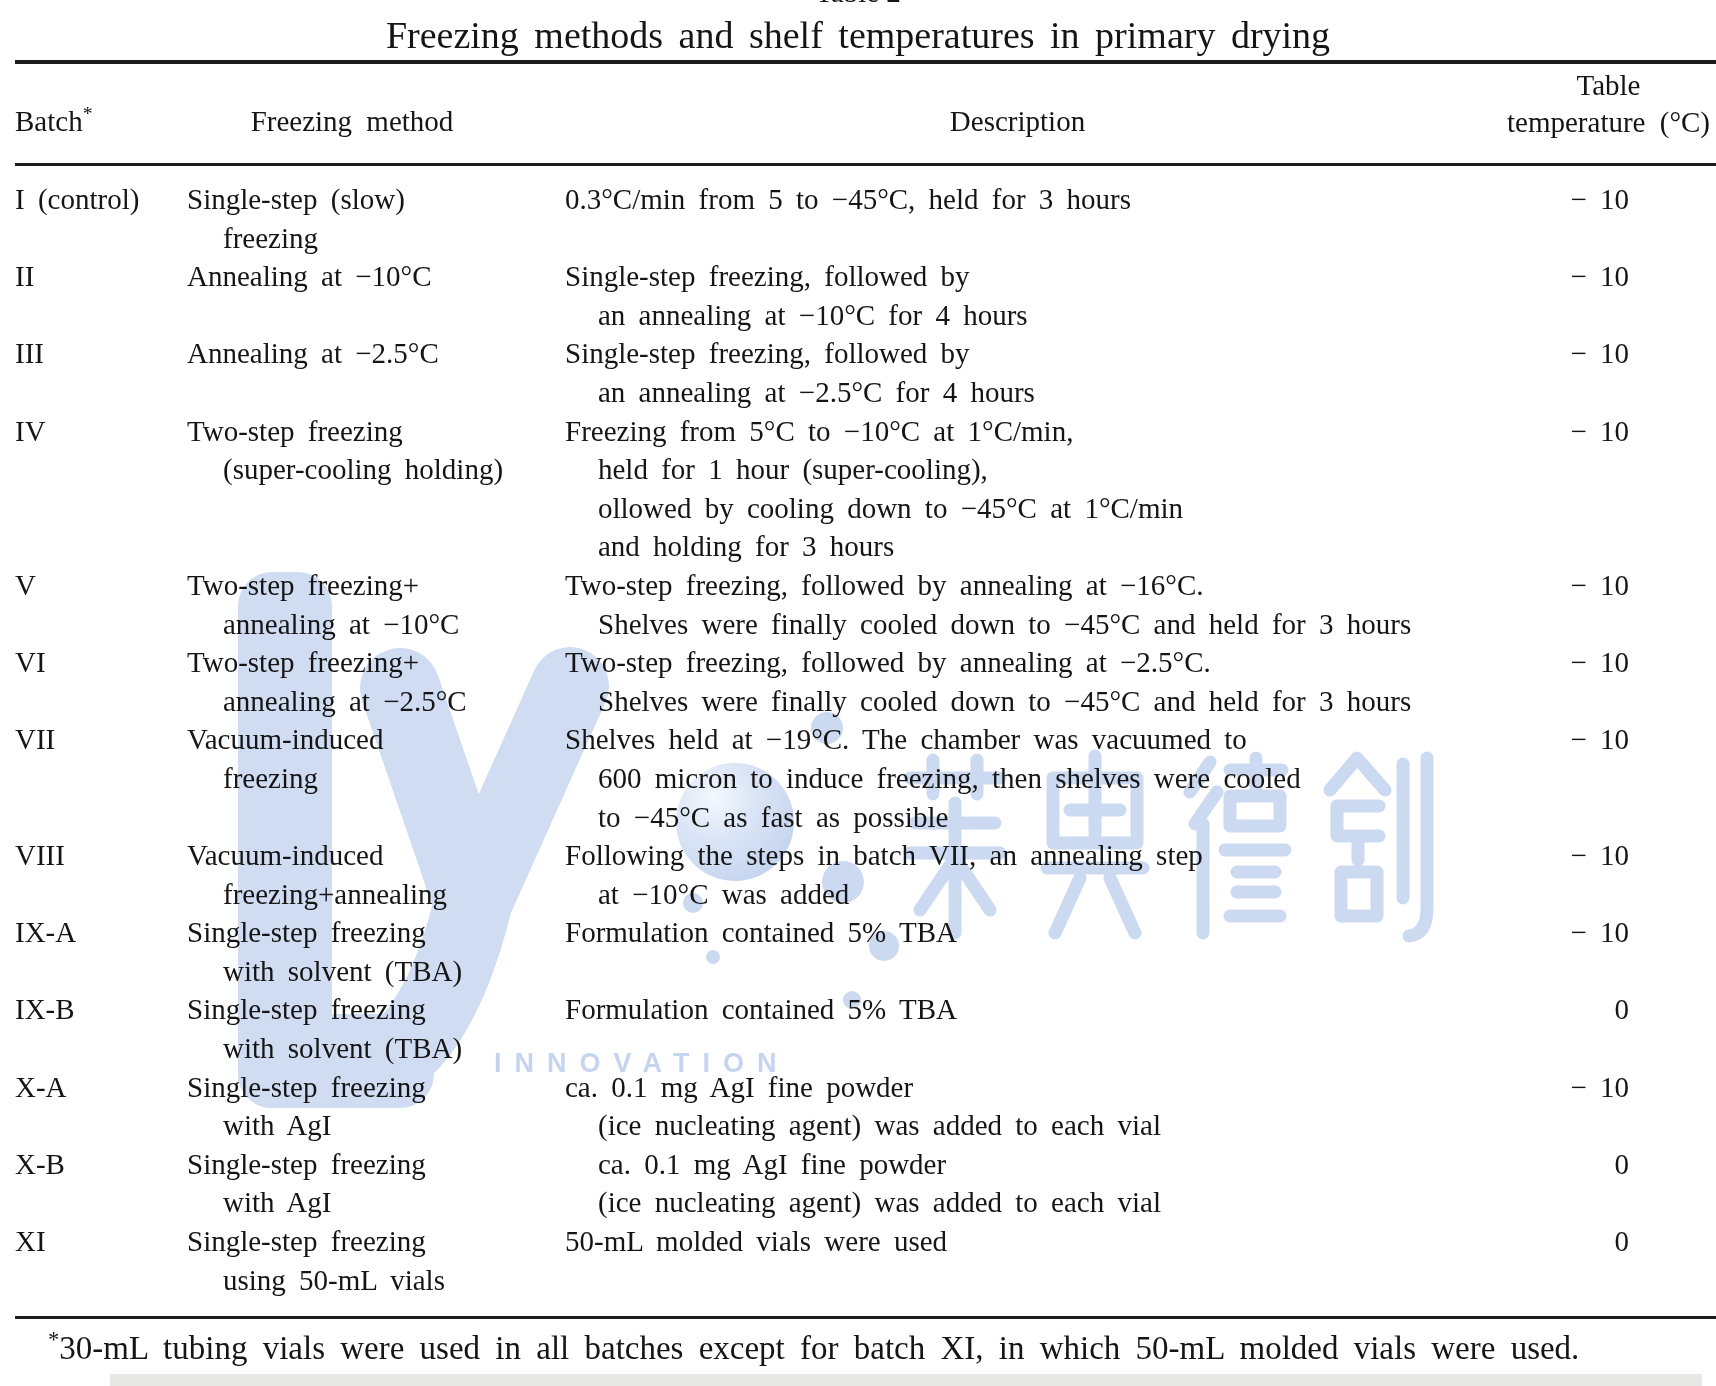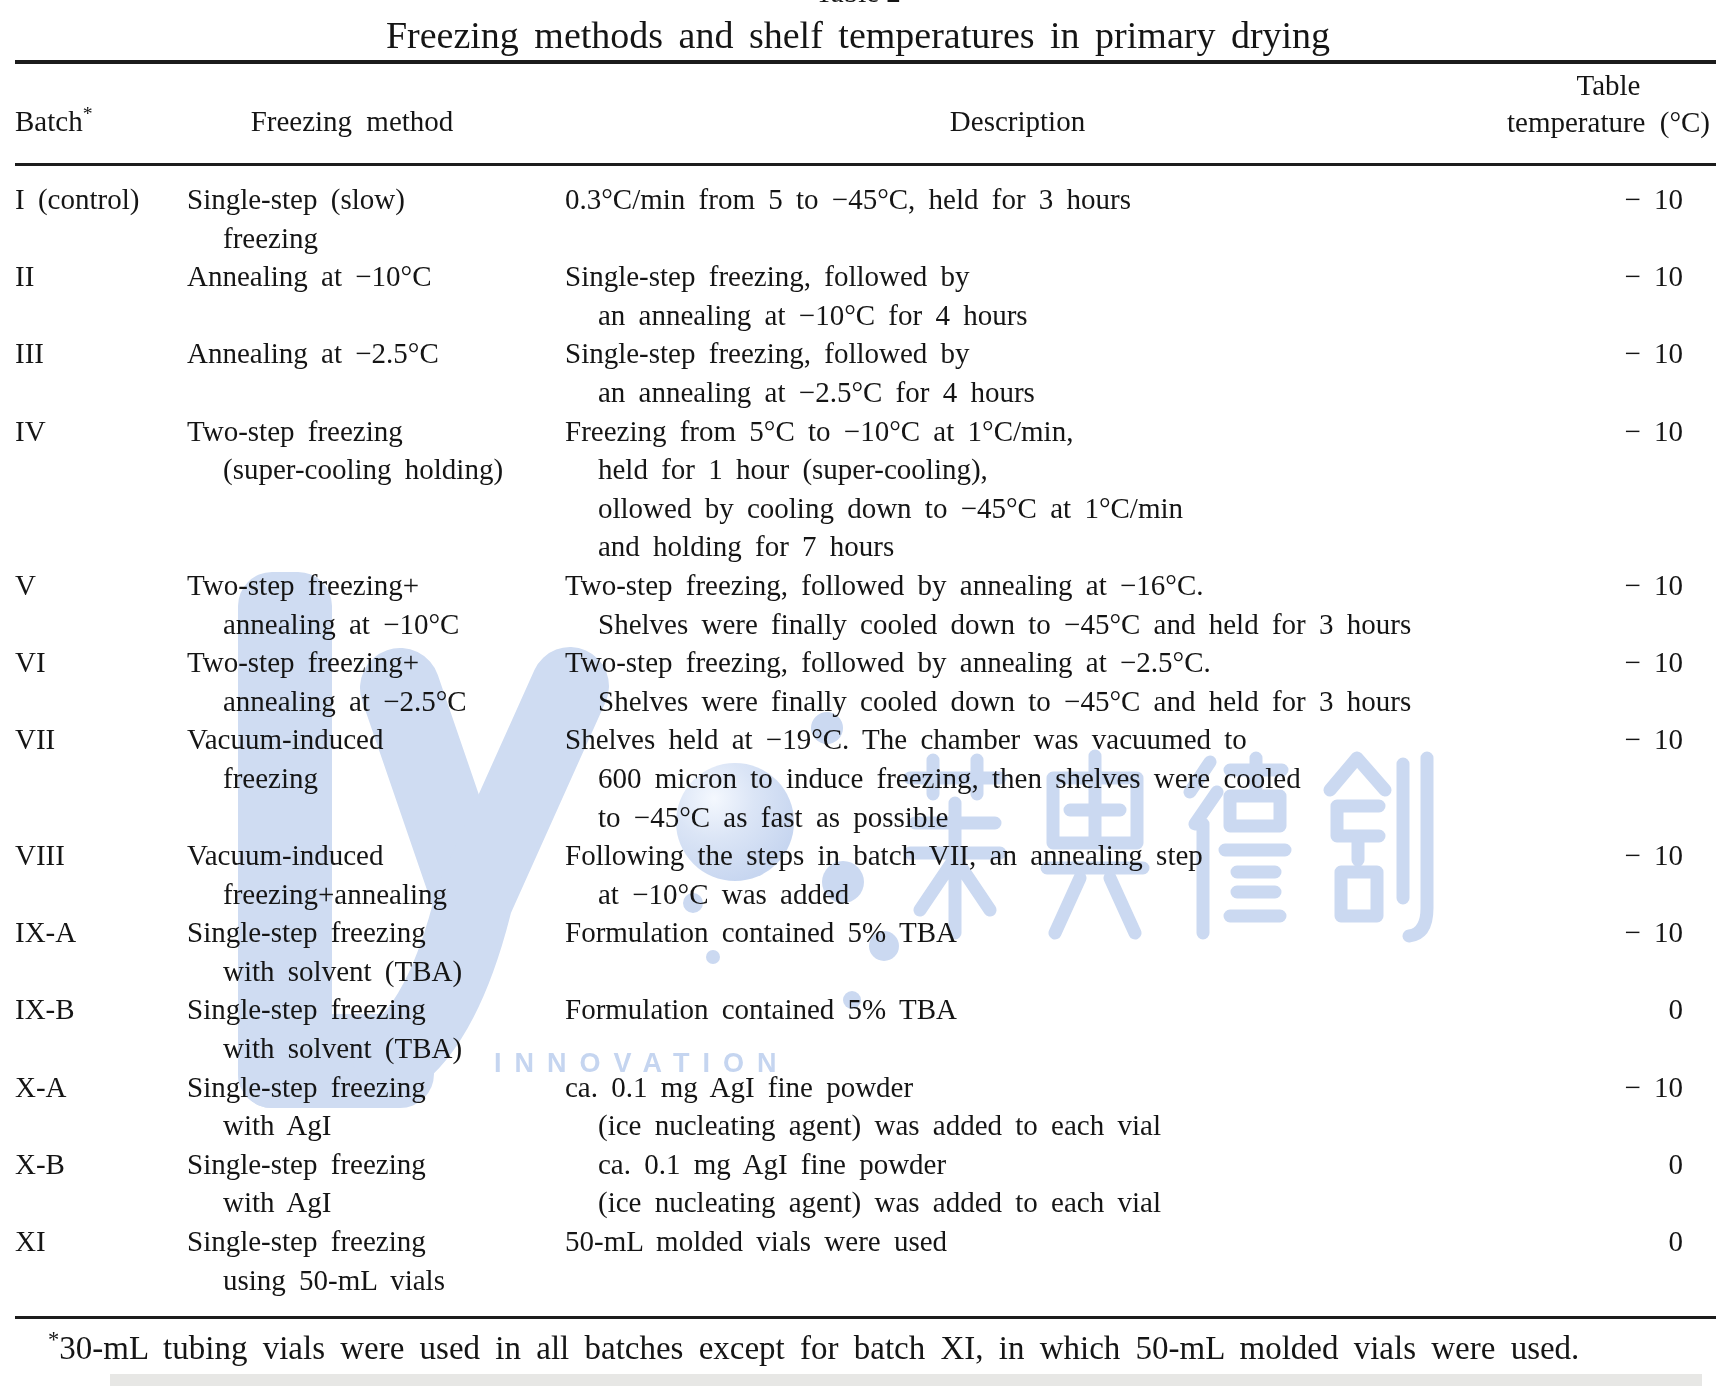--- a/index.html
+++ b/index.html
@@ -26,21 +26,21 @@
   .rule-top{top:60px;height:4px;}
   .rule-header{top:163px;height:3px;}
   .rule-foot{top:1316px;height:3px;}
   .hdr{position:absolute;font-size:29px;word-spacing:7px;white-space:nowrap;}
   .h-batch{left:15px;top:105px;}
   .h-method{left:187px;top:105px;width:330px;text-align:center;}
   .h-desc{left:565px;top:105px;width:905px;text-align:center;}
   .h-shelf{position:absolute;right:6px;top:67px;text-align:center;font-size:29px;line-height:37px;word-spacing:7px;white-space:nowrap;}
   sup.mark{font-size:68%;vertical-align:super;line-height:0;}
   
-  .tbody{position:absolute;top:166px;left:0;width:1716px;padding:14px 33px 0 15px;box-sizing:border-box;
+  .tbody{position:absolute;top:166px;left:0;width:1716px;padding:14px 87px 0 15px;box-sizing:border-box;
     font-size:29px;line-height:38.6px;word-spacing:6px;}
   .row{display:grid;grid-template-columns:172px 378px 905px 1fr;}
   .cell{white-space:nowrap;}
   .cell.shelf{text-align:right;}
   .cont{padding-left:36px;}
   .cont-d{padding-left:33px;}
   
   .footnote{position:absolute;left:48px;top:1330px;font-size:33px;word-spacing:7px;white-space:nowrap;}
   .bottom-bar{position:absolute;left:110px;top:1374px;width:1592px;height:12px;background:#e7e7e5;}
 </style>
@@ -139,21 +139,21 @@
   <div class="row">
     <div class="cell">IV</div>
     <div class="cell">
             <div>Two-step freezing</div>
             <div class="cont">(super-cooling holding)</div>
           </div>
     <div class="cell">
             <div>Freezing from 5°C to −10°C at 1°C/min,</div>
             <div class="cont-d">held for 1 hour (super-cooling),</div>
             <div class="cont-d">ollowed by cooling down to −45°C at 1°C/min</div>
-            <div class="cont-d">and holding for 7 hours</div>
+            <div class="cont-d">and holding for 3 hours</div>
           </div>
     <div class="cell shelf">− 10</div>
   </div>
 
   <div class="row">
     <div class="cell">V</div>
     <div class="cell">
             <div>Two-step freezing+</div>
             <div class="cont">annealing at −10°C</div>
           </div>

